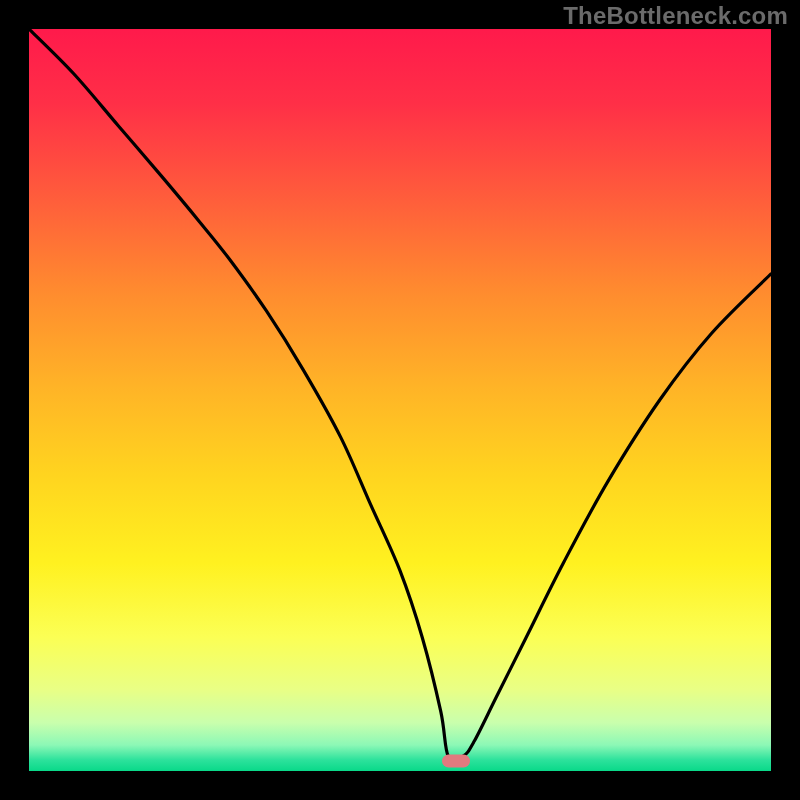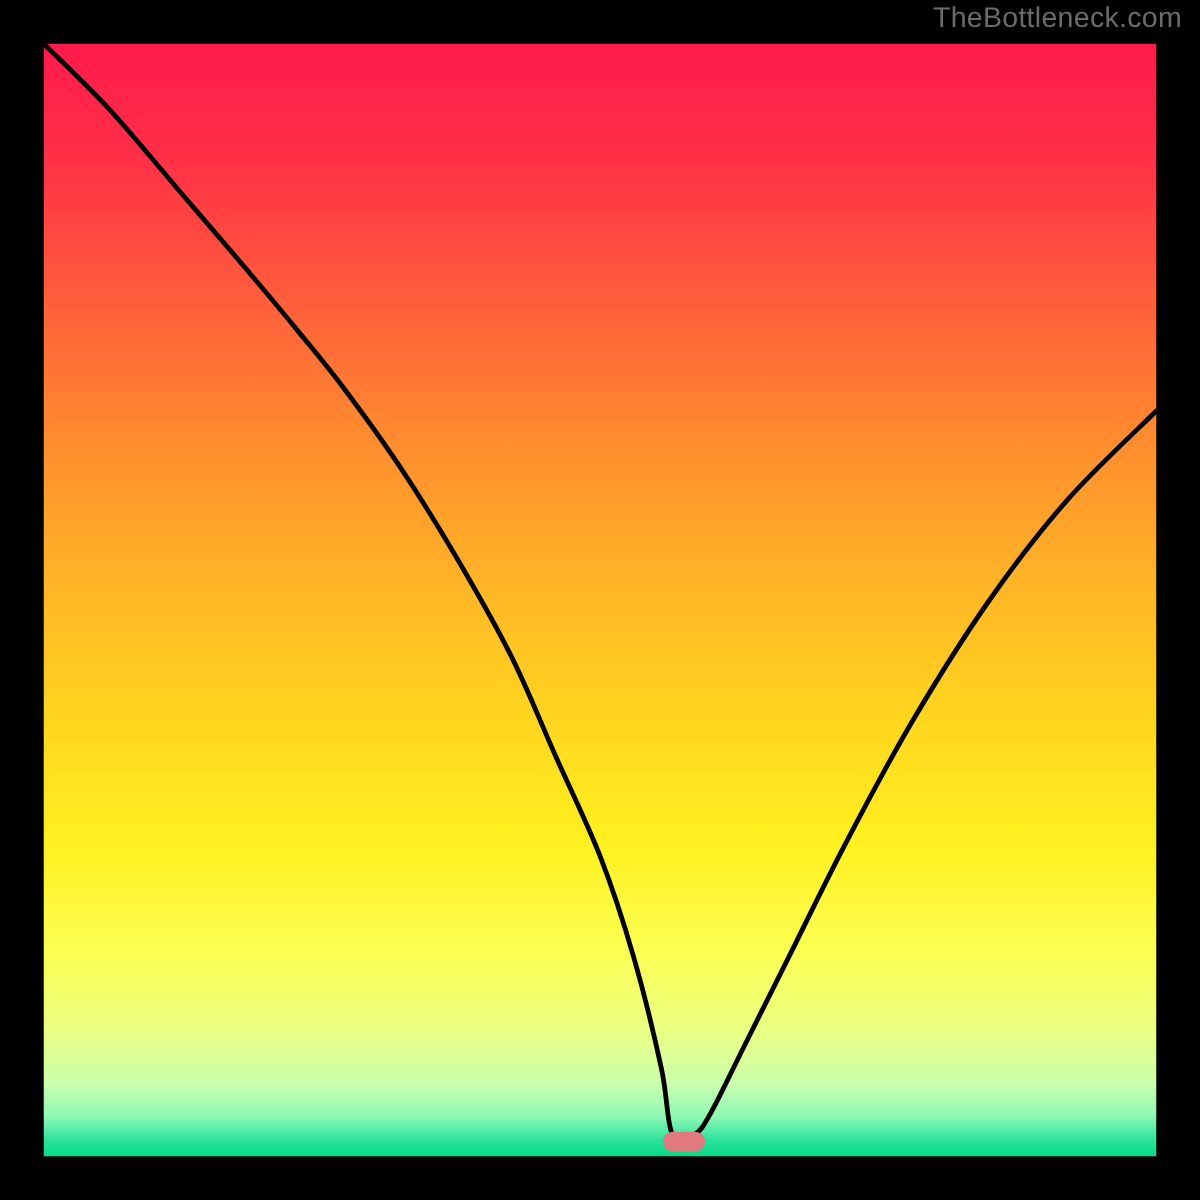--- a/index.html
+++ b/index.html
@@ -17,22 +17,22 @@
     top: 0;
     width: 800px;
     height: 800px;
     background: #000;
   }
   .watermark {
     position: absolute;
     top: 2px;
     right: 12px;
     color: #6b6b6b;
-    font-size: 19px;
-    font-weight: 400;
+    font-size: 24px;
+    font-weight: 700;
     letter-spacing: 0.2px;
   }
   .plot {
     position: absolute;
     left: 29px;
     top: 29px;
     width: 742px;
     height: 742px;
   }
   .plot svg {

